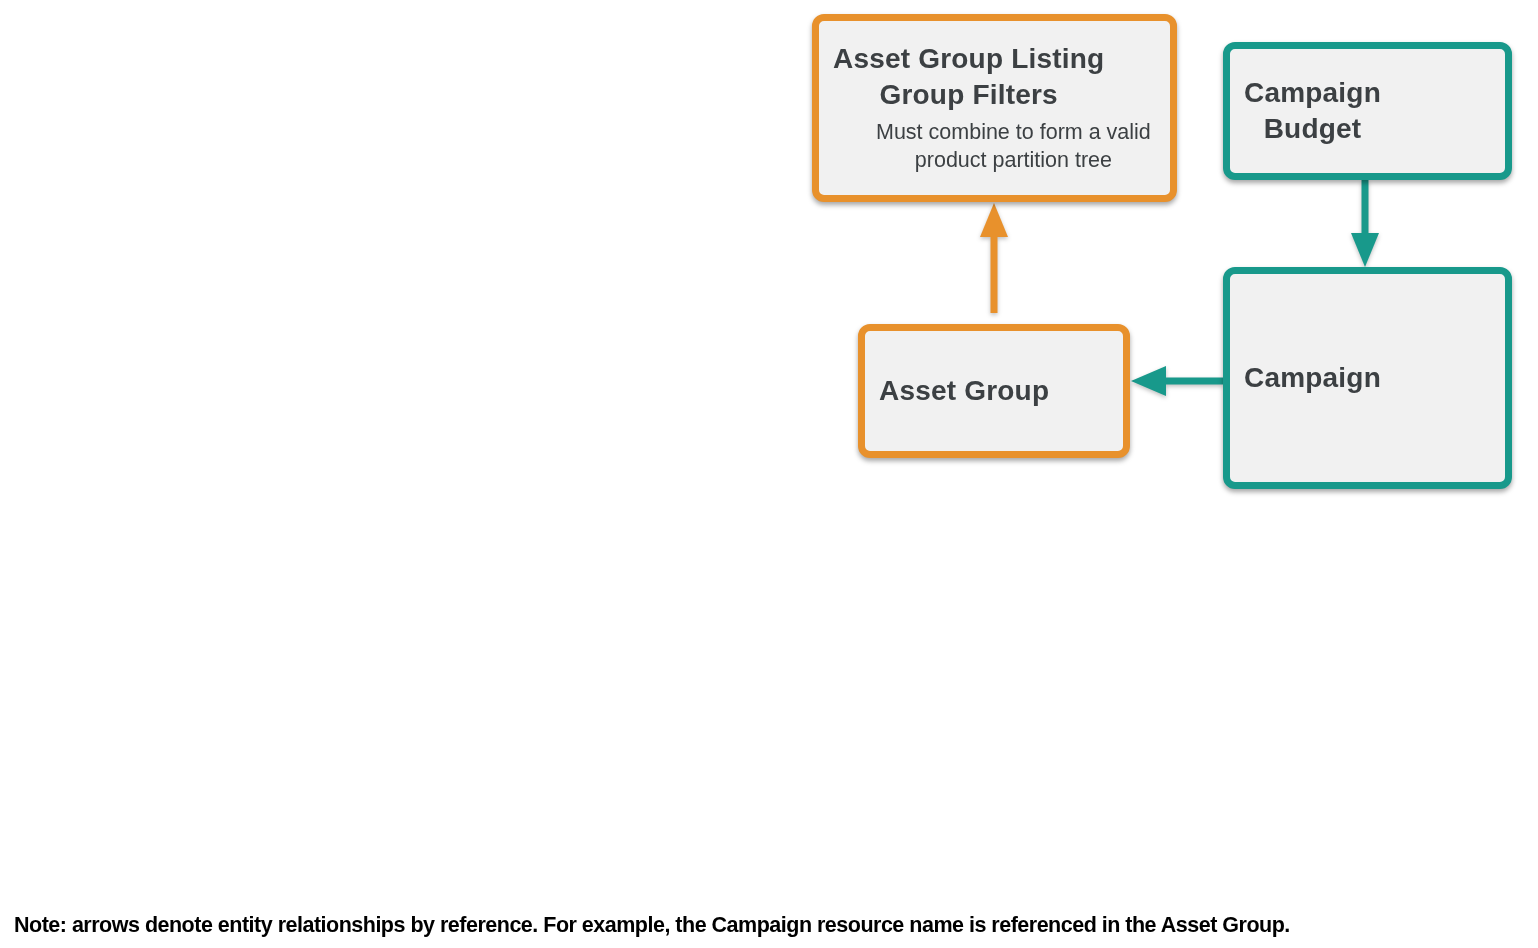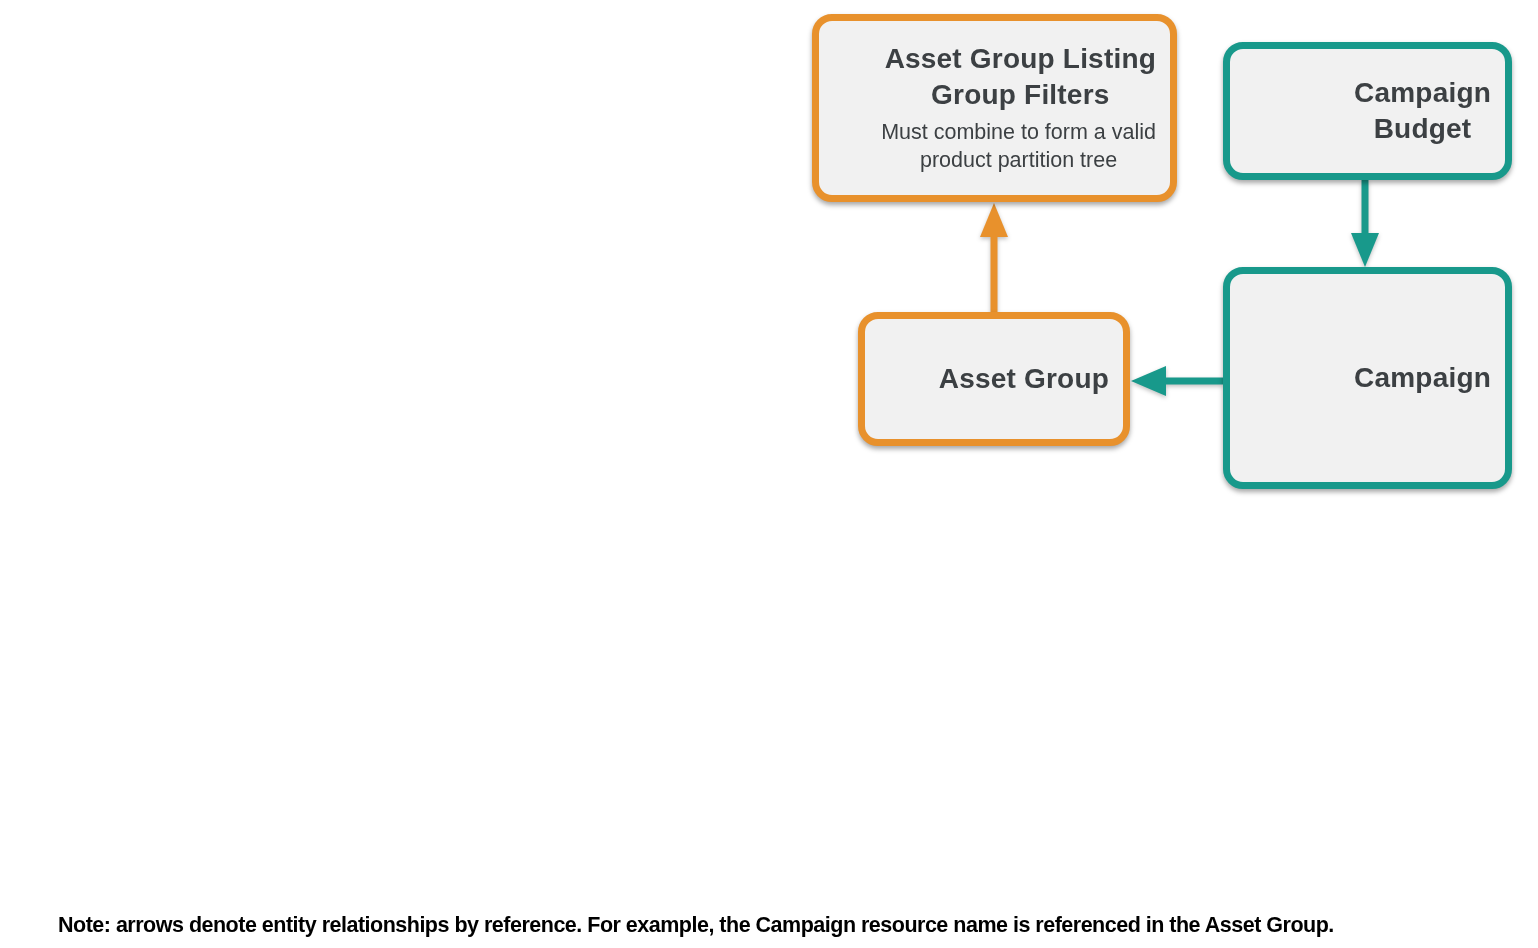--- a/index.html
+++ b/index.html
@@ -34,26 +34,26 @@
   .arrow-head.orange { fill: var(--orange); stroke: none; }
   .arrow-head.teal   { fill: var(--teal); stroke: none; }
   .arrow-group { filter: drop-shadow(0 2px 2px rgba(0,0,0,0.25)); }
 
   .node {
     position: absolute;
     box-sizing: border-box;
     background: var(--box-bg);
     border-style: solid;
     border-width: 7px;
-    border-radius: 20px;
+    border-radius: 12px;
     box-shadow: 0 3px 5px rgba(0,0,0,0.35);
     display: flex;
     flex-direction: column;
     justify-content: center;
-    align-items: flex-end;
+    align-items: flex-start;
     text-align: center;
     padding: 10px 14px;
   }
   .node.orange { border-color: var(--orange); }
   .node.teal   { border-color: var(--teal); }
 
   .node-title {
     color: var(--text);
     font-weight: bold;
     font-size: 28px;
@@ -66,33 +66,32 @@
     font-weight: normal;
     font-size: 21.5px;
     line-height: 1.3;
     white-space: pre-line;
     margin-top: 7px;
     margin-left: 43px;
   }
 
   #node-aglgf    { left: 812px;  top: 14px;  width: 365px; height: 188px; }
   #node-budget   { left: 1223px; top: 42px;  width: 289px; height: 138px; }
-  #node-assetgrp { left: 858px;  top: 312px; width: 272px; height: 134px; }
+  #node-assetgrp { left: 858px;  top: 324px; width: 272px; height: 134px; }
   #node-campaign { left: 1223px; top: 267px; width: 289px; height: 222px; }
 
   .note {
     position: absolute;
     left: 14px;
     top: 913px;
     color: var(--note-text);
     font-weight: bold;
     font-size: 21.5px;
     letter-spacing: -0.5px;
     white-space: nowrap;
-    margin-left: 44px;
   }
 </style>
 </head>
 <body>
 
 <div class="stage">
 
   <svg class="arrow-layer" width="1538" height="948" viewBox="0 0 1538 948">
     <g class="arrow-group">
       <line class="arrow-line orange" x1="994" y1="313" x2="994" y2="234"></line>

